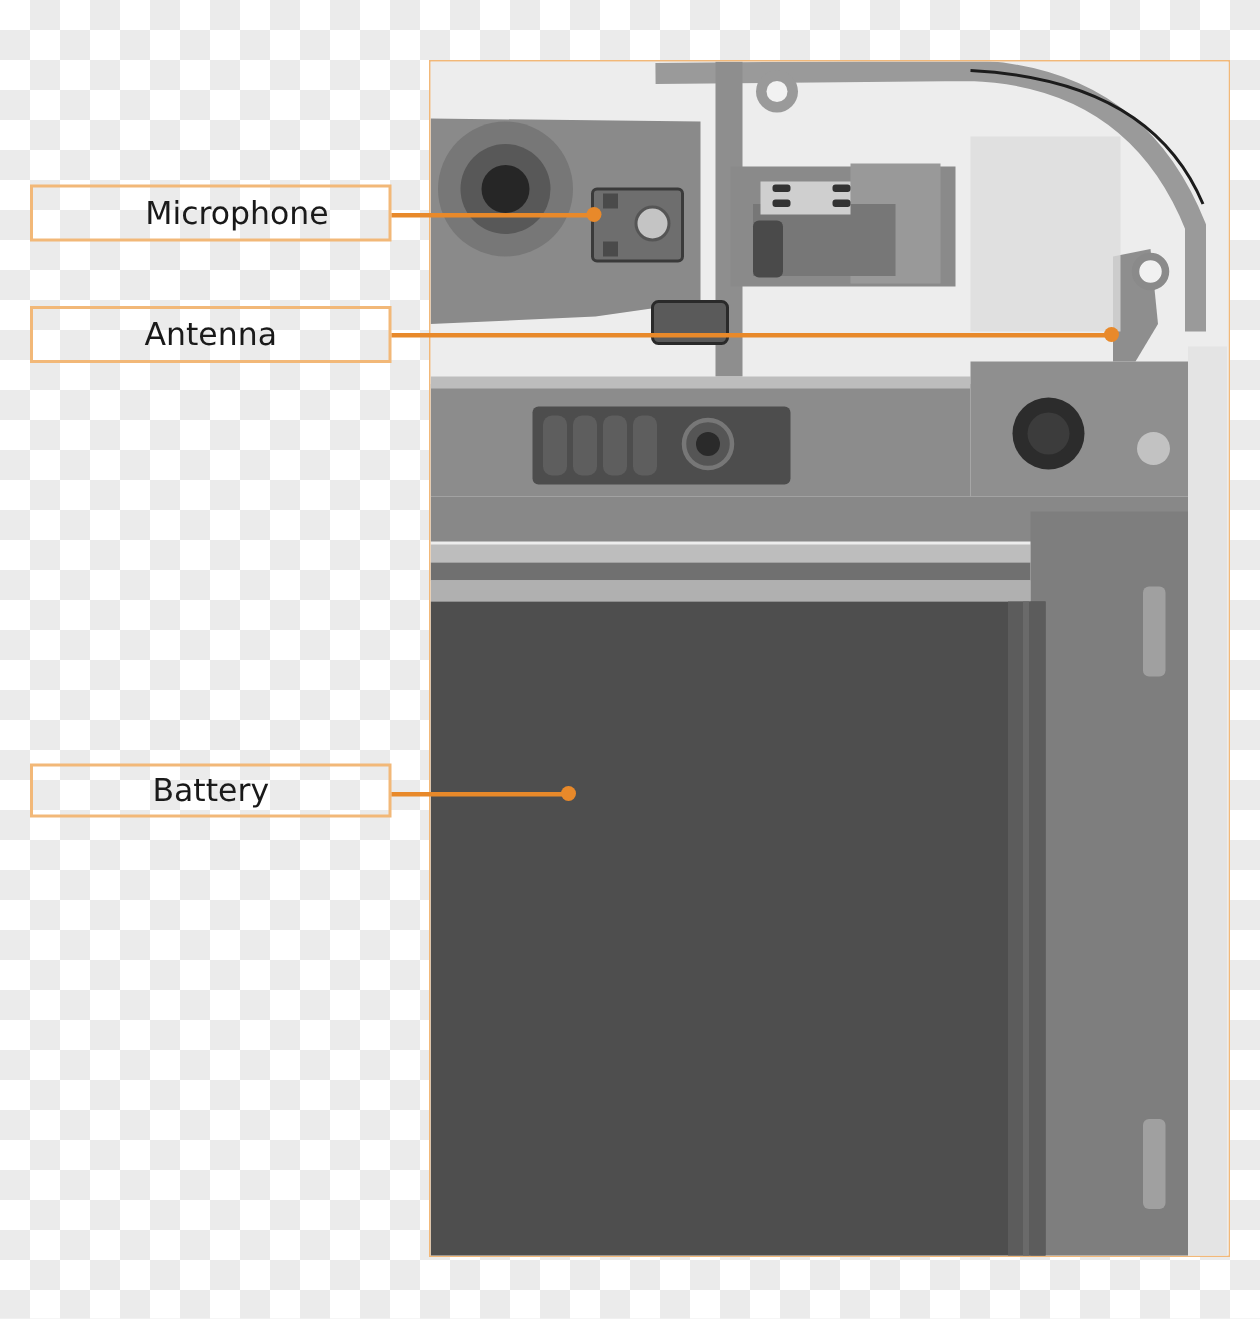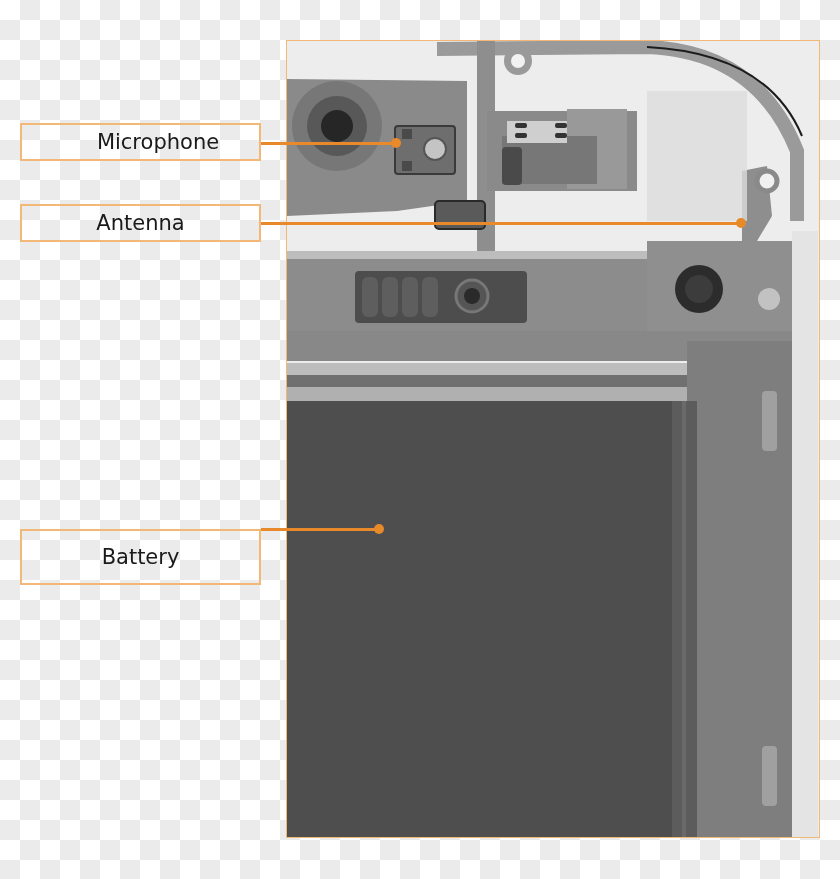--- a/index.html
+++ b/index.html
@@ -113,17 +113,17 @@
 </div>
 <div class="leader" style="top:142px; width:134px;"></div>
 <div class="dot" style="left:391px; top:138px;"></div>
 
 <div class="label-box" style="top:204px;text-align:right;">
   <span>Antenna</span>
 </div>
 <div class="leader" style="top:222px; width:480px;"></div>
 <div class="dot" style="left:736px; top:218px;"></div>
 
-<div class="label-box" style="top:509px; height:56px;margin-top:20px;">
+<div class="label-box" style="top:509px; height:36px;">
   <span>Battery</span>
 </div>
 <div class="leader" style="top:528px; width:118px;"></div>
 <div class="dot" style="left:374px; top:524px;"></div>
 
 </body></html>

